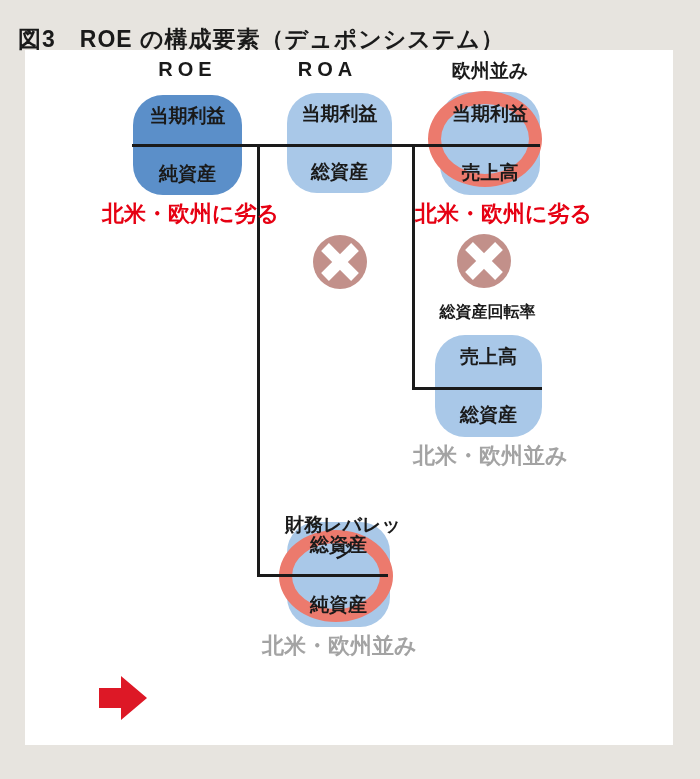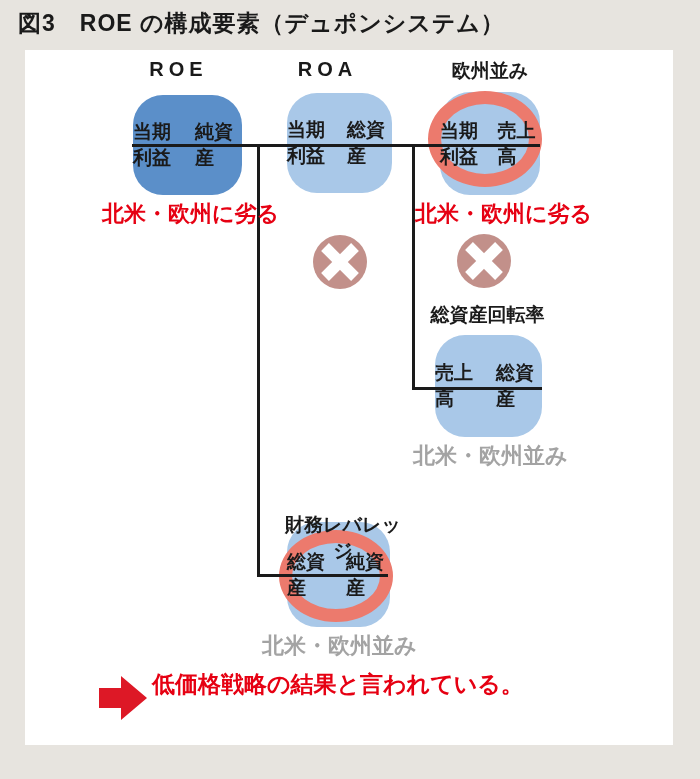--- a/index.html
+++ b/index.html
@@ -4,31 +4,31 @@
 <style>
   html,body{margin:0;padding:0;}
   body{
     width:700px;height:779px;position:relative;
     background:#e7e4df;
     font-family:"Liberation Sans","DejaVu Sans",sans-serif;
     color:#1a1a1a;overflow:hidden;
   }
   .abs{position:absolute;}
   #page-title{
-    left:18px;top:8px;font-size:23px;font-weight:bold;letter-spacing:1px;
+    left:18px;top:24px;font-size:23px;font-weight:bold;letter-spacing:1px;
   }
   #panel{
     left:25px;top:50px;width:648px;height:695px;background:#ffffff;
   }
   .col-header{
     font-size:20px;font-weight:bold;text-align:center;z-index:6;
   }
   .latin-header{letter-spacing:5px;}
   .fraction-box{
-    border-radius:30px;display:flex;flex-direction:row;gap:15px;
+    border-radius:30px;display:flex;flex-direction:column;gap:15px;
   }
   .fraction-box .cell{
     flex:1;display:flex;align-items:center;justify-content:center;
     font-size:19px;font-weight:600;position:relative;z-index:5;
   }
   .line{background:#1a1a1a;z-index:3;}
   .ring{
     border-radius:50%;background:transparent;z-index:2;box-sizing:border-box;
   }
   .note{
@@ -87,29 +87,28 @@
   <circle cx="28" cy="28" r="27" fill="#c2908a"></circle>
   <line x1="13" y1="13" x2="43" y2="43" stroke="#ffffff" stroke-width="11"></line>
   <line x1="43" y1="13" x2="13" y2="43" stroke="#ffffff" stroke-width="11"></line>
 </svg>
 <svg class="abs op-circle" style="left:456px;top:233px;" width="56" height="56" viewBox="0 0 56 56">
   <circle cx="28" cy="28" r="27" fill="#c2908a"></circle>
   <line x1="13" y1="13" x2="43" y2="43" stroke="#ffffff" stroke-width="11"></line>
   <line x1="43" y1="13" x2="13" y2="43" stroke="#ffffff" stroke-width="11"></line>
 </svg>
 
-<div class="abs col-header latin-header" style="left:124px;top:58px;width:109px;">ROE</div>
+<div class="abs col-header latin-header" style="left:133px;top:58px;width:109px;">ROE</div>
 <div class="abs col-header latin-header" style="left:275px;top:58px;width:105px;">ROA</div>
 <div class="abs col-header" style="left:430px;top:58px;width:120px;font-size:19px;">欧州並み</div>
-<div class="abs col-header" style="left:420px;top:302px;width:135px;font-size:19px;">総資産回転率</div>
+<div class="abs col-header" style="left:420px;top:302px;width:135px;font-size:16px;">総資産回転率</div>
 <div class="abs col-header" style="left:277px;top:472px;width:132px;font-size:19px;margin-top:40px;">財務レバレッジ</div>
 
 <div class="abs note bad" style="left:102px;top:199px;width:140px;">北米・欧州に劣る</div>
 <div class="abs note bad" style="left:415px;top:199px;width:150px;">北米・欧州に劣る</div>
 <div class="abs note par" style="left:413px;top:441px;width:145px;">北米・欧州並み</div>
 <div class="abs note par" style="left:262px;top:631px;width:145px;">北米・欧州並み</div>
 
 <svg class="abs" style="left:99px;top:672px;" width="50" height="52" viewBox="0 0 50 52">
   <polygon points="0,16 22,16 22,4 48,26 22,48 22,36 0,36" fill="#dd1826"></polygon>
 </svg>
 <div class="abs" id="conclusion-text">
-  <div>低価格戦略の結果と言われている。</div>
 </div>
 
 </body></html>

